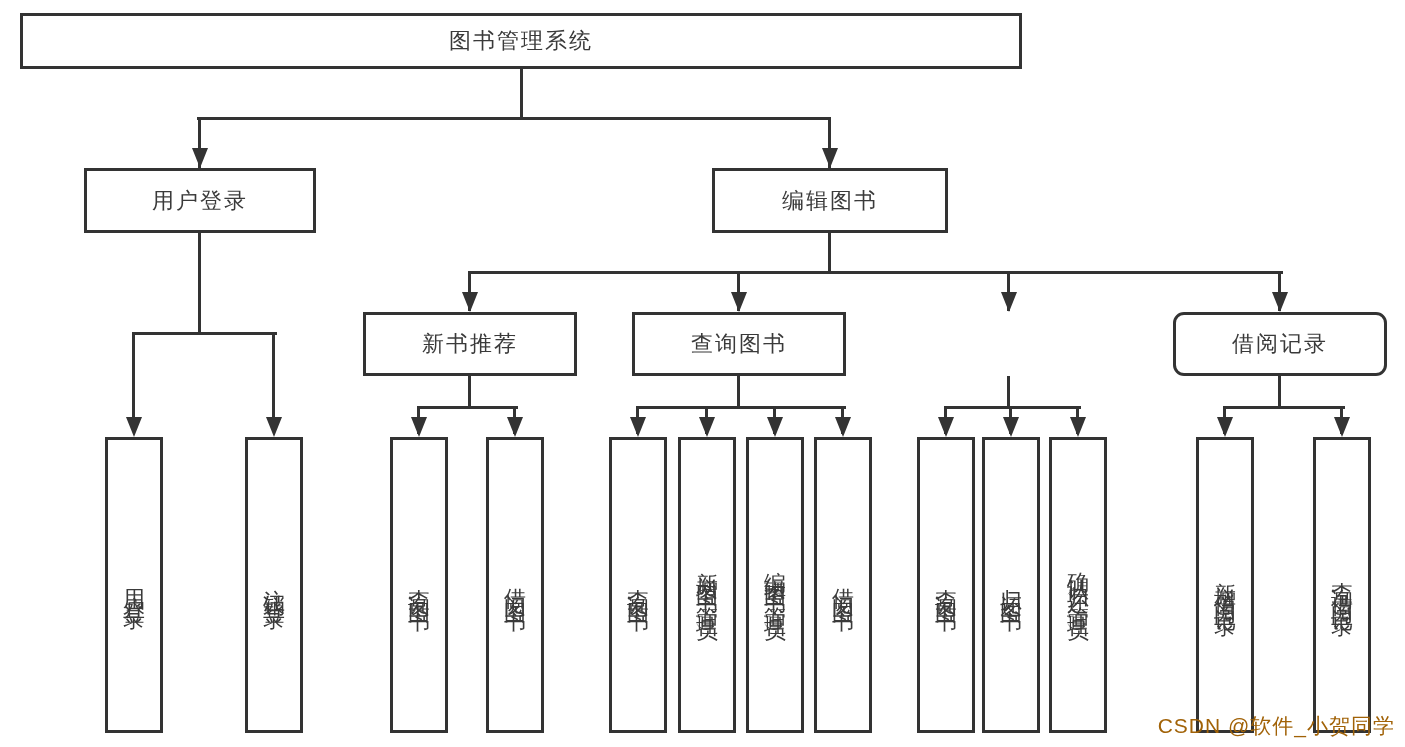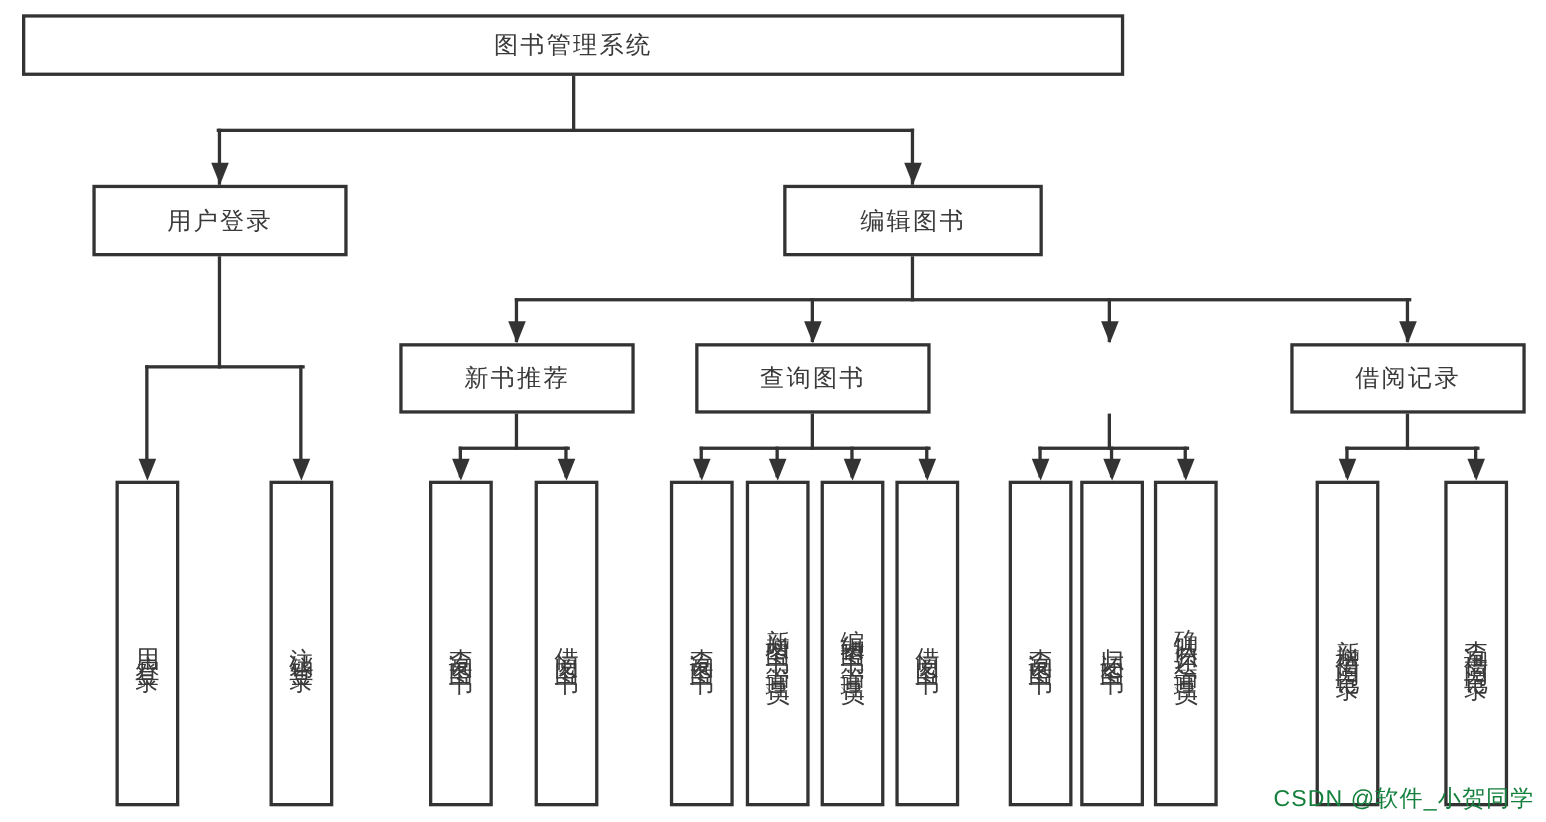--- a/index.html
+++ b/index.html
@@ -42,21 +42,21 @@
     width: 0; height: 0;
     border-left: 8px solid transparent;
     border-right: 8px solid transparent;
     border-top: 20px solid #333333;
   }
   .watermark {
     position: absolute;
     top: 712px;
     right: 10px;
     font-size: 21px;
-    color: #15803d;
+    color: #a16207;
     z-index: 5;
     letter-spacing: 1px;
   }
 </style>
 </head>
 <body>
 
 <div class="canvas">
 
   <div class="box hbox root">
@@ -94,21 +94,21 @@
   <div class="arrow" style="left:731px;  top:292px;"></div>
   <div class="arrow" style="left:1001px; top:292px;"></div>
   <div class="arrow" style="left:1272px; top:292px;"></div>
 
   <div class="box hbox l2" style="left:363px;">
     <span>新书推荐</span>
   </div>
   <div class="box hbox l2" style="left:632px;">
     <span>查询图书</span>
   </div>
-  <div class="box hbox l2" style="left:1173px;">
+  <div class="box hbox l2" style="left:1173px;border-radius:11px;">
     <span>借阅记录</span>
   </div>
 
   <div class="vline" style="left:468px; top:376px; height:33px;"></div>
   <div class="hline" style="left:417px; top:406px; width:101px;"></div>
   <div class="vline" style="left:417px; top:406px; height:28px;"></div>
   <div class="vline" style="left:513px; top:406px; height:28px;"></div>
   <div class="arrow" style="left:411px; top:417px;"></div>
   <div class="arrow" style="left:507px; top:417px;"></div>
 

